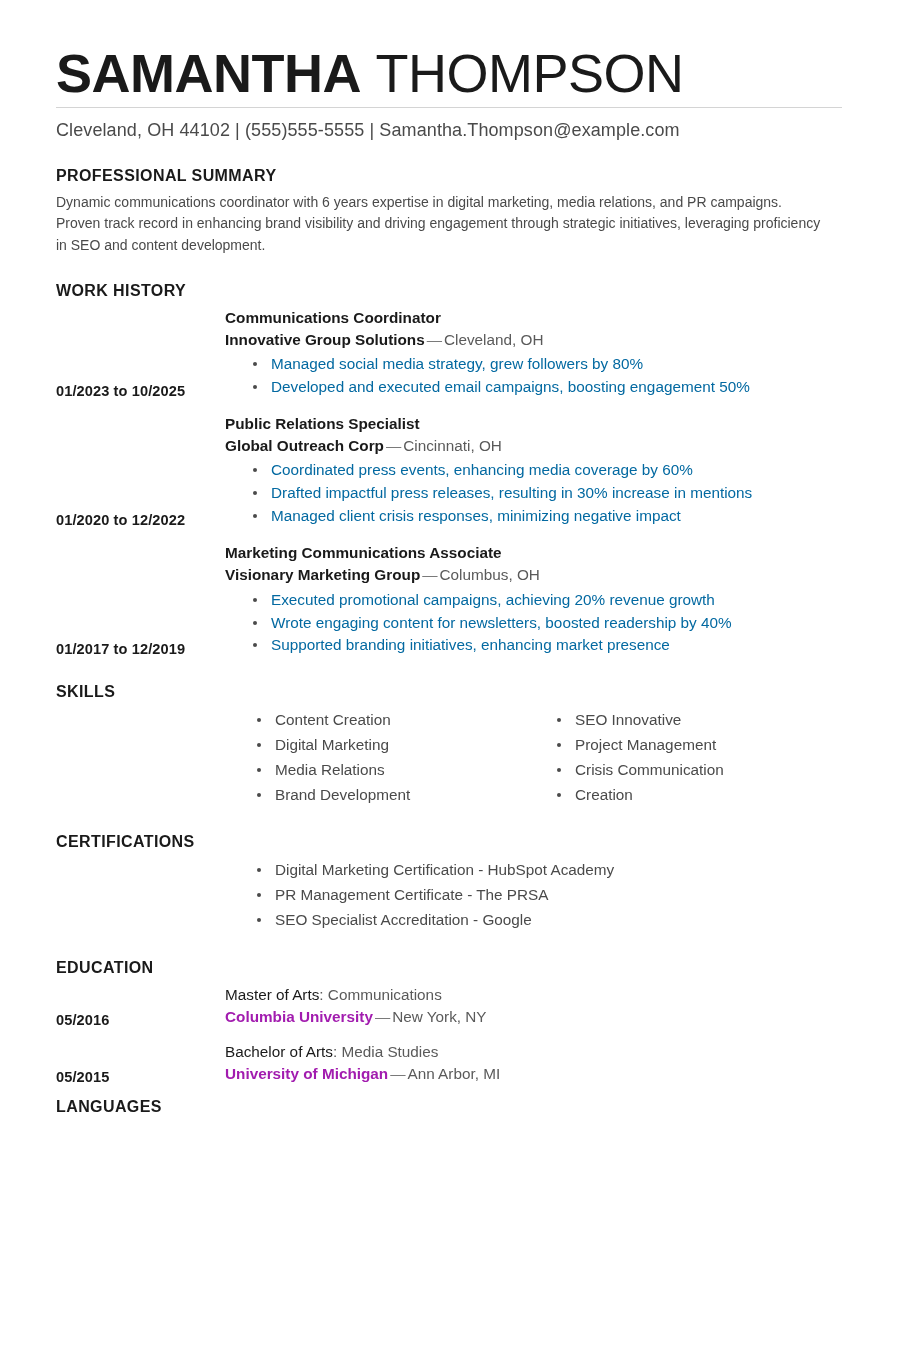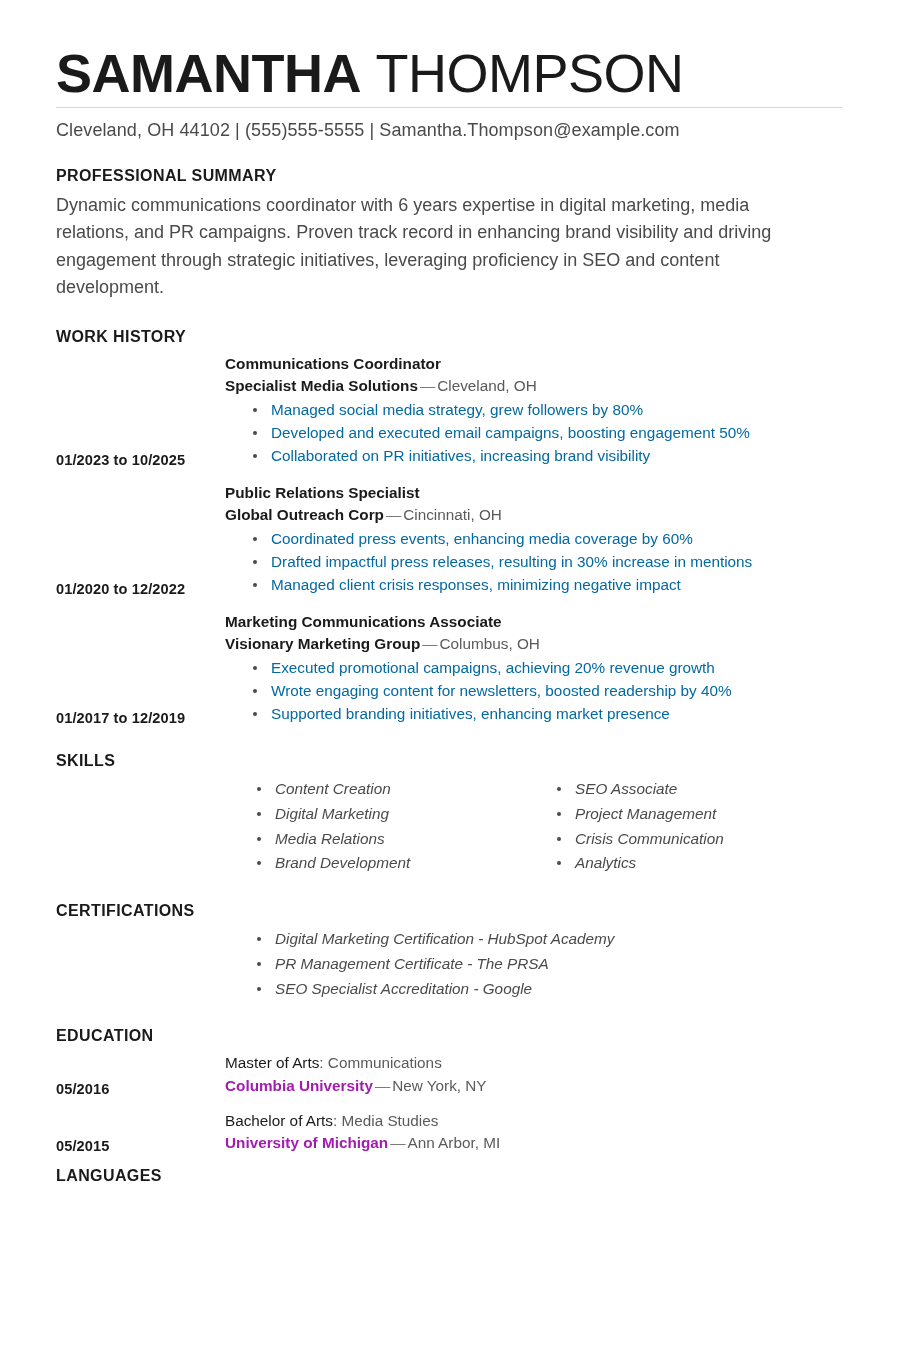--- a/index.html
+++ b/index.html
@@ -59,21 +59,21 @@
     font-weight: 700;
     color: #1a1a1a;
     letter-spacing: 0.4px;
     text-transform: uppercase;
     margin: 26px 0 7px 0;
   }
   .section-title.tight { margin-top: 6px; }
 
   
   .summary {
-    font-size: 18px;
+    font-size: 14px;
     line-height: 1.52;
     color: #4a4a4a;
     max-width: 770px;
     margin: 0;
   }
 
   
   .row {
     display: flex;
     align-items: flex-end;
@@ -148,21 +148,20 @@
     gap: 0;
   }
   .skills-col {
     width: 300px;
     flex: 0 0 300px;
   }
   ul.plain {
     list-style: none;
     margin: 0;
     padding: 0;
-    font-style: italic;
   }
   ul.plain li {
     position: relative;
     padding-left: 22px;
     margin-left: 28px;
     font-size: 15.3px;
     line-height: 1.62;
     color: #4a4a4a;
   }
   ul.plain li::before {
@@ -211,26 +210,25 @@
   <div class="section-title">PROFESSIONAL SUMMARY</div>
   <p class="summary">Dynamic communications coordinator with 6 years expertise in digital marketing, media relations, and PR campaigns. Proven track record in enhancing brand visibility and driving engagement through strategic initiatives, leveraging proficiency in SEO and content development.</p>
 
   <div class="section-title">WORK HISTORY</div>
 
   <div class="row">
     <div class="col-date">01/2023 to 10/2025</div>
     <div class="col-body">
       <div class="job-title">Communications Coordinator</div>
       <div class="job-company-line">
-        <span class="job-company">Specialist Media Solutions</span><span class="sep">—</span><span class="job-place">Cleveland, OH</span>
+        <span class="job-company">Innovative Group Solutions</span><span class="sep">—</span><span class="job-place">Cleveland, OH</span>
       </div>
       <ul class="bullets">
         <li>Managed social media strategy, grew followers by 80%</li>
         <li>Developed and executed email campaigns, boosting engagement 50%</li>
-        <li>Collaborated on PR initiatives, increasing brand visibility</li>
       </ul>
     </div>
   </div>
 
   <div class="row">
     <div class="col-date">01/2020 to 12/2022</div>
     <div class="col-body">
       <div class="job-title">Public Relations Specialist</div>
       <div class="job-company-line">
         <span class="job-company">Global Outreach Corp</span><span class="sep">—</span><span class="job-place">Cincinnati, OH</span>
@@ -264,24 +262,24 @@
       <div class="skills-col">
         <ul class="plain">
           <li>Content Creation</li>
           <li>Digital Marketing</li>
           <li>Media Relations</li>
           <li>Brand Development</li>
         </ul>
       </div>
       <div class="skills-col">
         <ul class="plain">
-          <li>SEO Associate</li>
+          <li>SEO Innovative</li>
           <li>Project Management</li>
           <li>Crisis Communication</li>
-          <li>Analytics</li>
+          <li>Creation</li>
         </ul>
       </div>
     </div>
   </div>
 
   <div class="section-title">CERTIFICATIONS</div>
   <div class="indent-block">
     <ul class="plain">
       <li>Digital Marketing Certification - HubSpot Academy</li>
       <li>PR Management Certificate - The PRSA</li>

